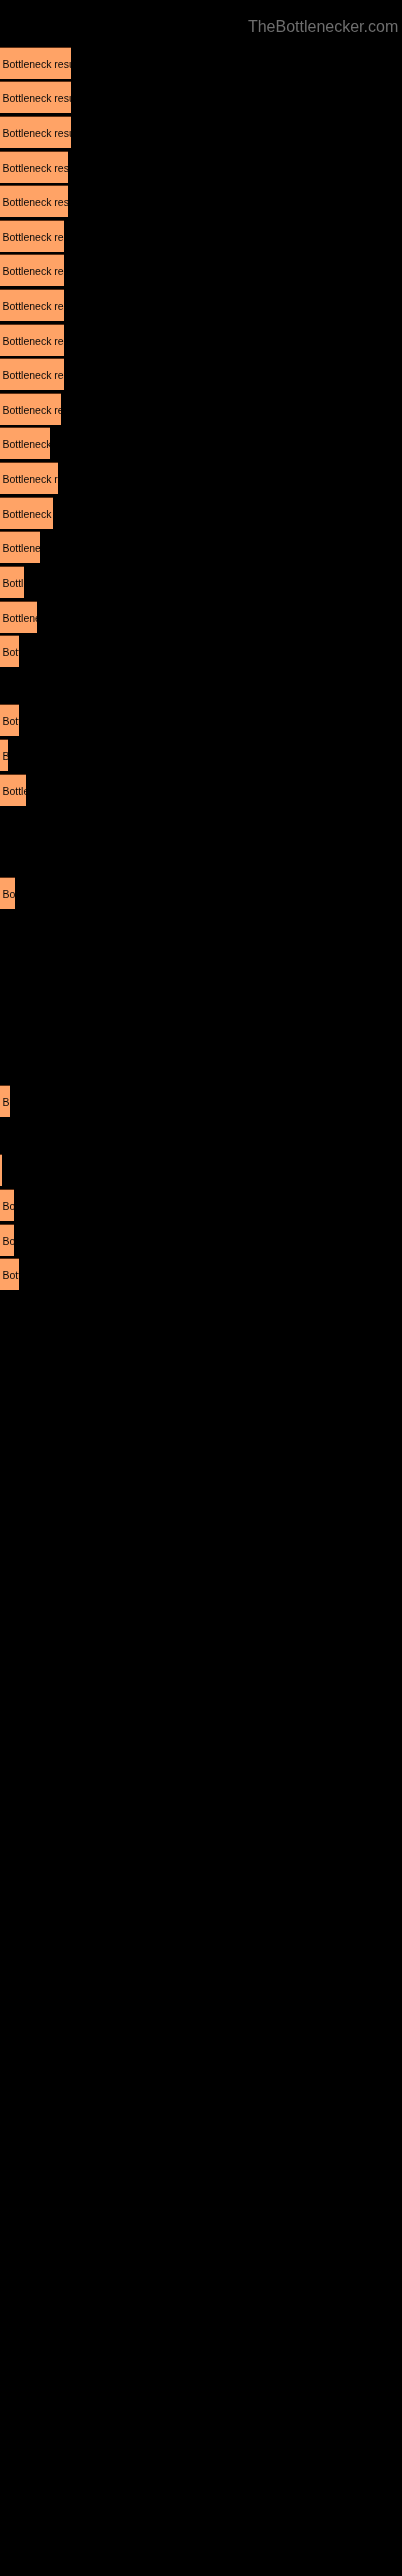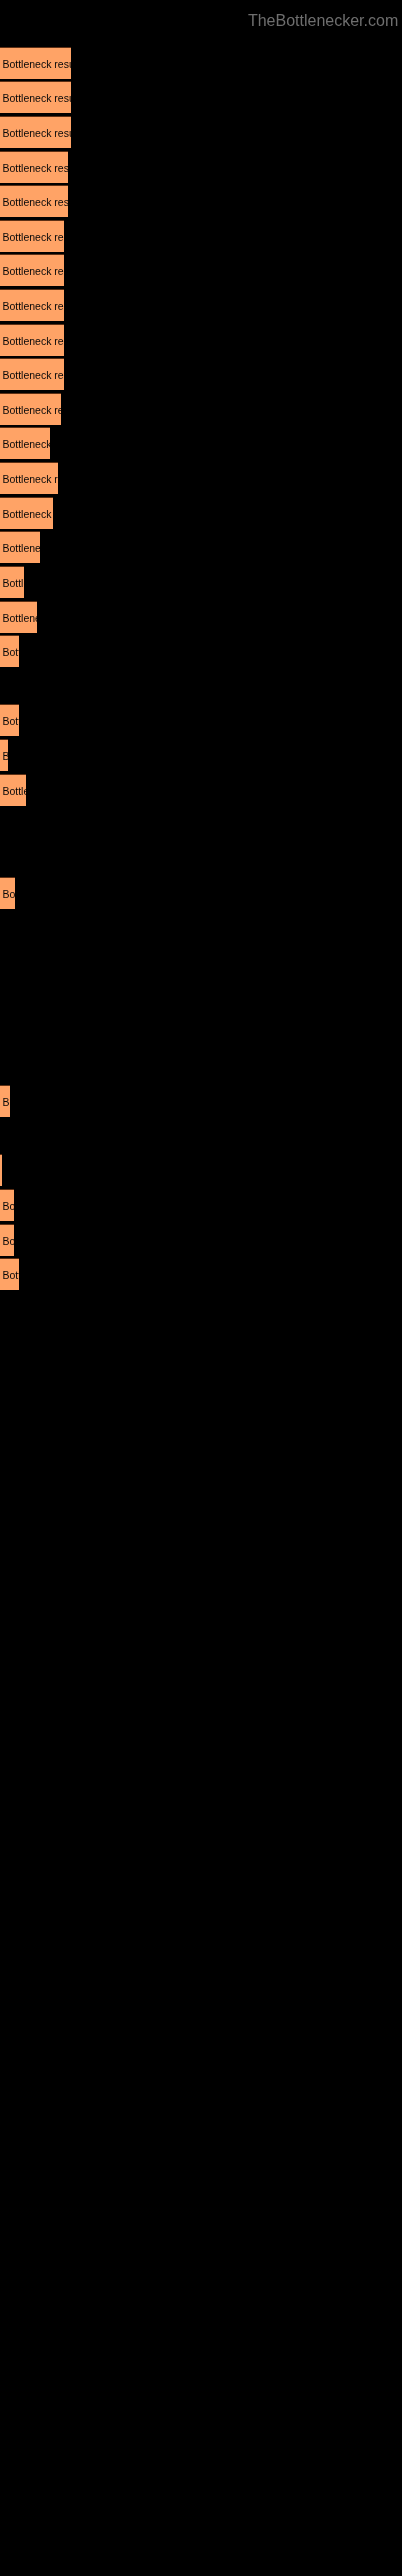--- a/index.html
+++ b/index.html
@@ -17,21 +17,21 @@
   #chart-root {
     position: absolute;
     left: 0; top: 0;
     width: 403px;
     height: 2576px;
     background: #000000;
   }
   #site-title {
     position: absolute;
     right: 4.8px;
-    top: 11px;
+    top: 17px;
     font-family: "Liberation Sans", sans-serif;
     font-size: 16px;
     line-height: 19.3px;
     color: #6e6e6e;
     letter-spacing: 0px;
     white-space: nowrap;
     text-align: right;
   }
   #bars-layer {
     position: absolute;

